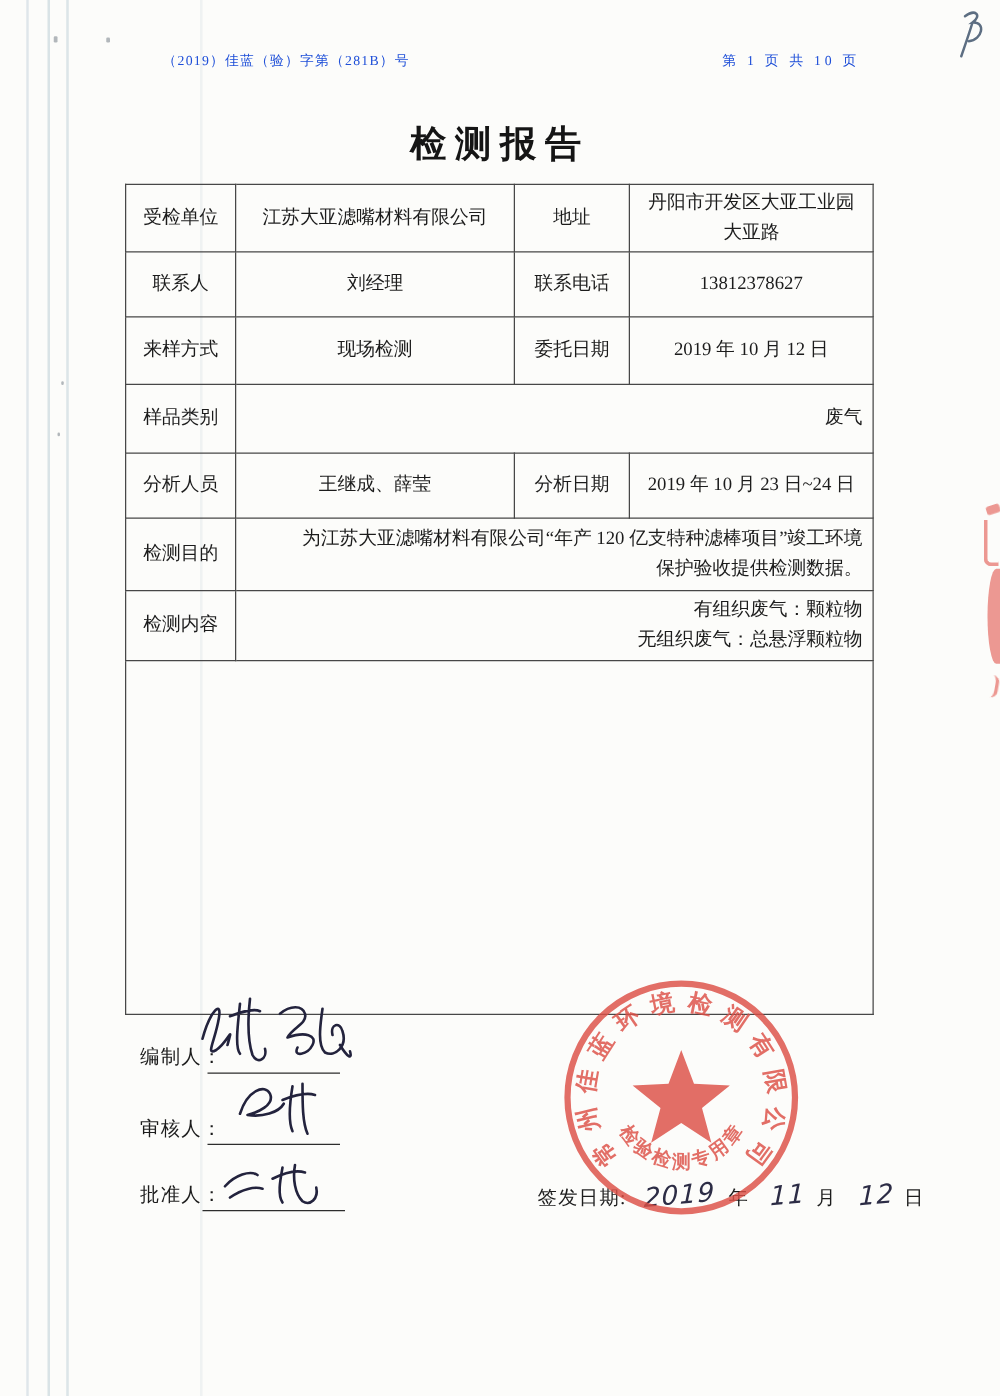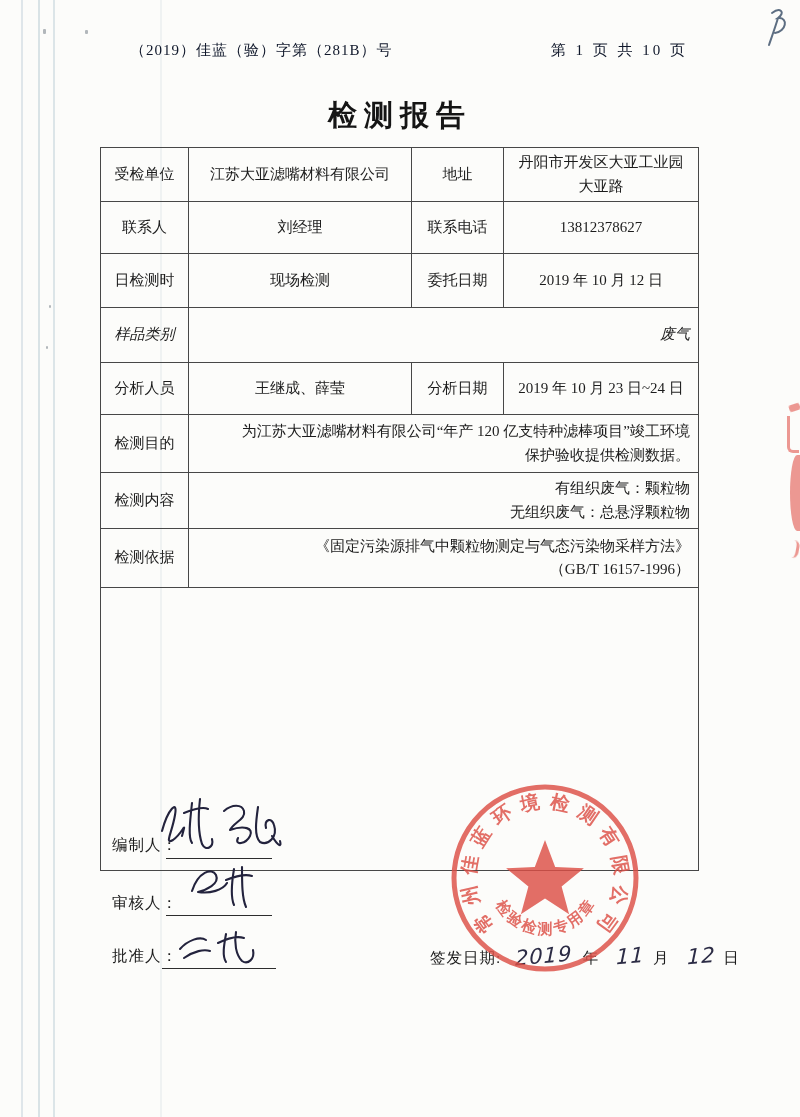--- a/index.html
+++ b/index.html
@@ -13,21 +13,21 @@
     width:800px;height:1117px;
     margin:0 auto;
     background:#fcfcfa;
     overflow:hidden;
     color:#222;
   }
   
   .streak{position:absolute;top:0;bottom:0;width:2px;pointer-events:none;}
   .speck{position:absolute;background:#9aa0a6;opacity:.75;border-radius:1px;}
   
-  .hdr{position:absolute;top:41px;font-size:15px;letter-spacing:1px;color:#0f172a;}
+  .hdr{position:absolute;top:41px;font-size:11px;letter-spacing:1px;color:#1d4ed8;}
   .hdr-left{left:130px;}
   .hdr-right{right:112px;letter-spacing:3px;text-align:right;}
   .title{
     position:absolute;top:96px;left:0;width:100%;
     text-align:center;font-size:29px;font-weight:bold;
     letter-spacing:7px;color:#151515;
   }
   
   table.report{
     position:absolute;left:100px;top:147px;
@@ -109,49 +109,44 @@
           <td class="val">丹阳市开发区大亚工业园
 大亚路</td>
         </tr>
         <tr style="height: 52px;">
           <td>联系人</td>
           <td class="val">刘经理</td>
           <td>联系电话</td>
           <td class="val">13812378627</td>
         </tr>
         <tr style="height: 54px;">
-          <td>日检测时</td>
+          <td>来样方式</td>
           <td class="val">现场检测</td>
           <td>委托日期</td>
           <td class="val">2019 年 10 月 12 日</td>
         </tr>
-        <tr style="height: 55px; font-style: italic;">
+        <tr style="height: 55px;">
           <td>样品类别</td>
           <td class="span-val" colspan="3">废气</td>
         </tr>
         <tr style="height: 52px;">
           <td>分析人员</td>
           <td class="val">王继成、薛莹</td>
           <td>分析日期</td>
           <td class="val">2019 年 10 月 23 日~24 日</td>
         </tr>
         <tr style="height: 58px;">
           <td>检测目的</td>
           <td class="span-val" colspan="3">为江苏大亚滤嘴材料有限公司“年产 120 亿支特种滤棒项目”竣工环境
 保护验收提供检测数据。</td>
         </tr>
         <tr style="height: 56px;">
           <td>检测内容</td>
           <td class="span-val" colspan="3">有组织废气：颗粒物
 无组织废气：总悬浮颗粒物</td>
-        </tr>
-        <tr style="height: 59px;">
-          <td>检测依据</td>
-          <td class="span-val" colspan="3">《固定污染源排气中颗粒物测定与气态污染物采样方法》
-（GB/T 16157-1996）</td>
         </tr>
         <tr style="height: 283px;">
           <td class="sig-cell" colspan="4"></td>
         </tr>
       </tbody>
   </table>
 
   <div class="sig-area">
 
     <div class="sig-line" style="left:12px;top:94px;">编制人：</div>

